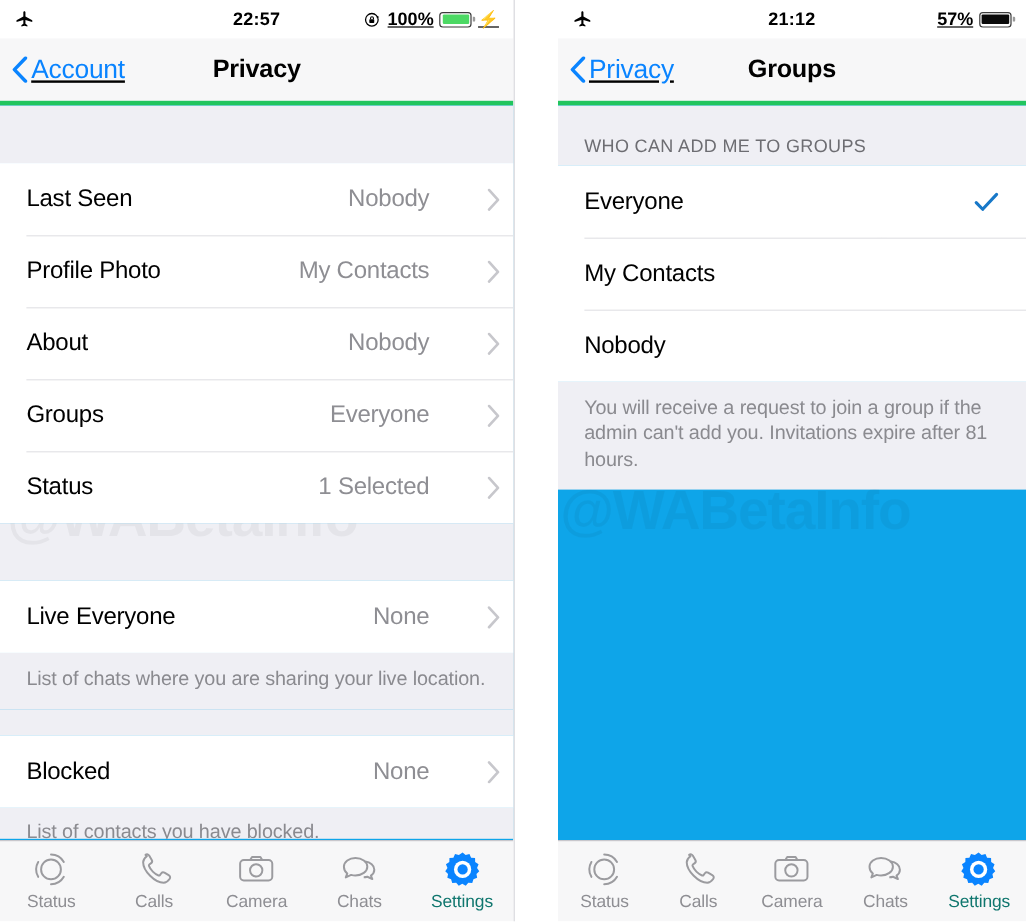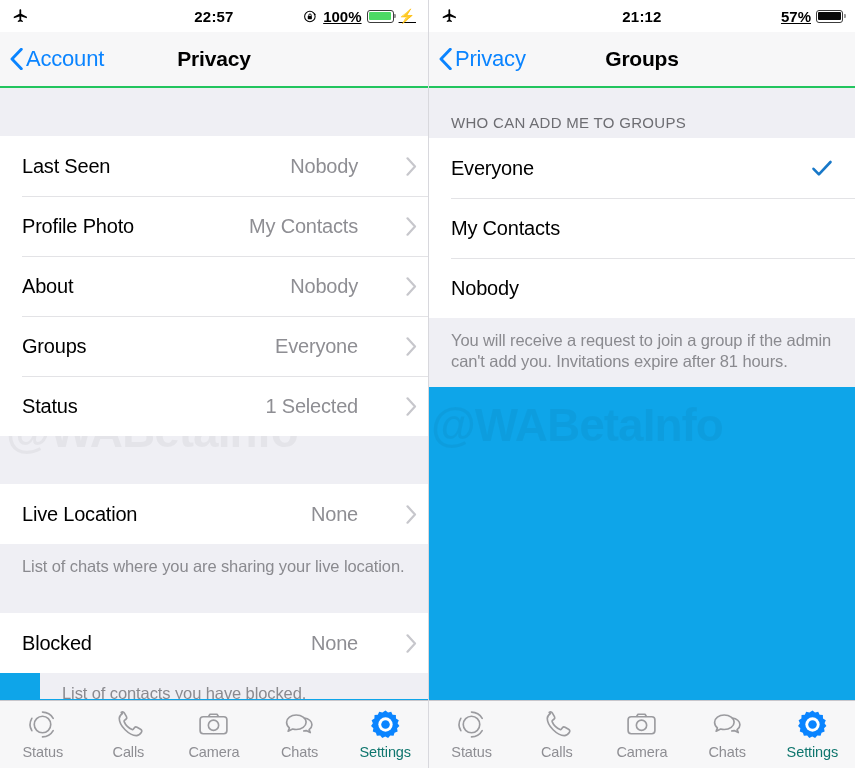--- a/index.html
+++ b/index.html
@@ -13,21 +13,21 @@
   .screens { display: flex; width: 855px; height: 768px; align-items: center; }
   .phone {
     position: relative;
     height: 768px;
     background: #ffffff;
     overflow: hidden;
     display: flex;
     flex-direction: column;
   }
   .phone.left  { width: 432px; }
-  .phone.right { width: 431px; border-left: 1px solid #d8d8dd; }
+  .phone.right { width: 431px; border-left: 1px solid #d8d8dd; padding-left: 36px; }
 
   
   .statusbar {
     height: 32px; flex: 0 0 32px;
     background: #ffffff;
     display: flex; align-items: center;
     padding: 0 12px;
     position: relative;
   }
   .sb-left { display: flex; align-items: center; gap: 6px; }
@@ -53,24 +53,25 @@
   }
   .batt .fill { position: absolute; inset: 1.4px; border-radius: 1px; }
   .batt.green .fill { background: #4cd964; }
   .batt.black .fill { background: #0a0a0a; }
   .bolt { font-size: 14px; color: #000; line-height: 1; font-weight: bold; }
 
   
   .navbar {
     height: 56px; flex: 0 0 56px;
     background: #f7f7f8;
-    border-bottom: 2px solid #22c55e;
+    border-bottom: 4px solid #22c55e;
     display: flex; align-items: center;
     position: relative;
     padding: 0 10px;
+    text-decoration: underline;
   }
   .nav-back {
     display: flex; align-items: center; gap: 3px;
     color: #0a84ff; cursor: pointer;
   }
   .chev-back {
     width: 13px; height: 22px; flex: 0 0 13px;
   }
   .nav-back-label { font-size: 22px; color: #0a84ff; letter-spacing: -0.2px; }
   .nav-title {
@@ -121,21 +122,21 @@
     letter-spacing: -0.1px;
   }
   .section-header {
     background: #efeff4;
     padding: 26px 22px 7px 22px;
     font-size: 15px; color: #6d6d72;
     letter-spacing: 0.3px;
   }
 
   
-  .footnote.clipped { height: 26px; overflow: hidden; padding-top: 10px; padding-bottom: 0; margin-left: 40px; }
+  .footnote.clipped { height: 26px; overflow: hidden; padding-top: 10px; padding-bottom: 0; }
 
   
   .watermark {
     position: absolute;
     font-size: 46px;
     font-weight: bold;
     color: rgba(0,0,0,0.045);
     letter-spacing: -1px;
     white-space: nowrap;
     pointer-events: none;
@@ -241,21 +242,21 @@
           <svg class="chev-right" viewBox="0 0 11 19">
               <path d="M1.5 1.3L9 9.5 1.5 17.7" fill="none" stroke="#c7c7cc" stroke-width="2.2" stroke-linecap="round" stroke-linejoin="round"></path>
             </svg>
         </div>
       </div>
 
       <div class="gap" style="height:48px"></div>
 
       <div class="group">
         <div class="row">
-          <span class="row-label">Live Location</span>
+          <span class="row-label">Live Everyone</span>
           <span class="row-value">None</span>
           <svg class="chev-right" viewBox="0 0 11 19">
               <path d="M1.5 1.3L9 9.5 1.5 17.7" fill="none" stroke="#c7c7cc" stroke-width="2.2" stroke-linecap="round" stroke-linejoin="round"></path>
             </svg>
         </div>
       </div>
       <div class="footnote">List of chats where you are sharing your live location.</div>
 
       <div class="gap" style="height:22px"></div>
 

